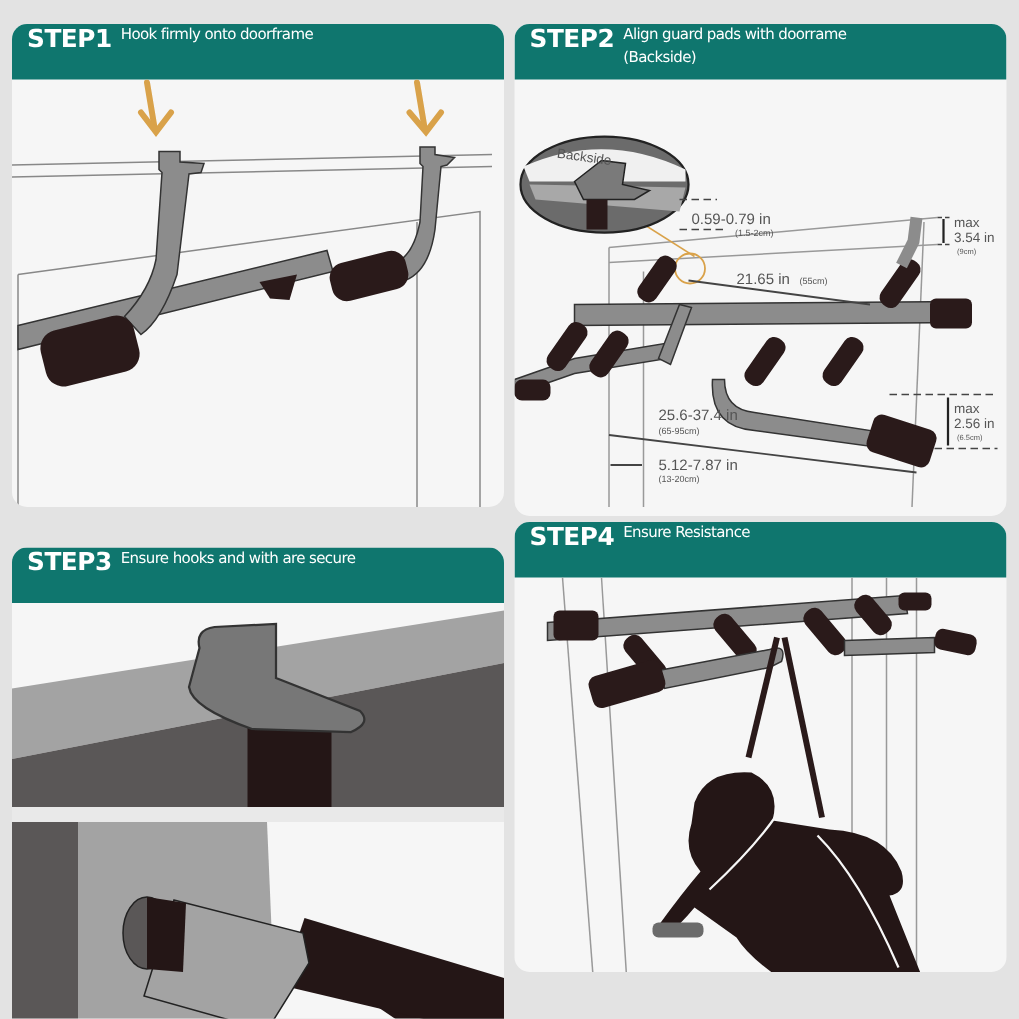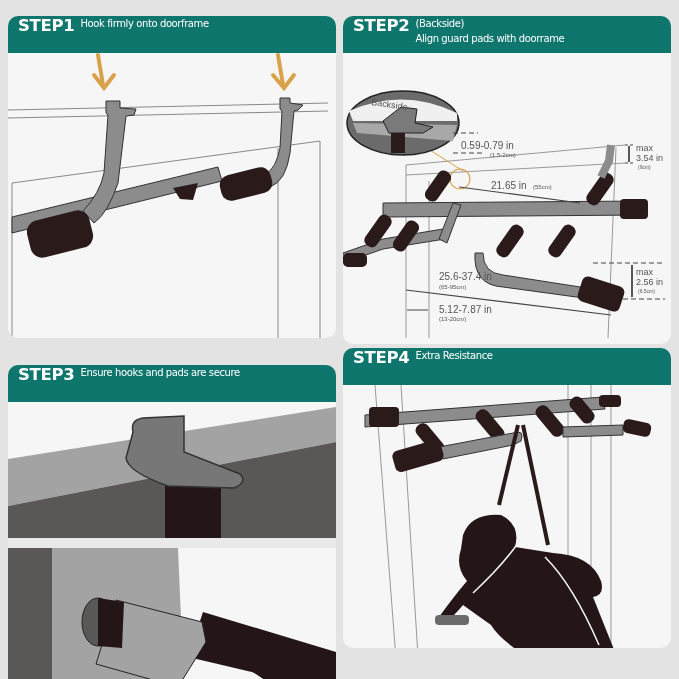--- a/index.html
+++ b/index.html
@@ -47,22 +47,22 @@
       <rect x="20" y="162" width="64" height="38" rx="12" transform="rotate(-14 52 181)" fill="#2a1a1a"></rect>
       <rect x="212" y="118" width="52" height="26" rx="10" transform="rotate(-14 238 131)" fill="#2a1a1a"></rect>
     </svg>
   </div>
 </div>
 
 <div class="panel" style="left:343px;top:16px;width:328px;height:328px;">
   <div class="hdr">
     <span class="step">STEP2</span>
     <span class="desc2">
+      <span class="desc">Align guard pads with doorrame</span>
       <span class="desc">(Backside)</span>
-      <span class="desc">Align guard pads with doorrame</span>
     </span>
   </div>
   <div class="art">
     <svg width="328" height="285" viewBox="0 0 328 285">
 
       <line x1="63" y1="112" x2="63" y2="285" stroke="#999" stroke-width="1"></line>
       <line x1="86" y1="128" x2="86" y2="285" stroke="#999" stroke-width="1"></line>
       <line x1="273" y1="95" x2="265" y2="285" stroke="#999" stroke-width="1"></line>
       <line x1="63" y1="112" x2="282" y2="92" stroke="#999" stroke-width="1"></line>
       <line x1="63" y1="122" x2="282" y2="110" stroke="#999" stroke-width="1"></line>
@@ -121,21 +121,21 @@
       <line x1="64" y1="257" x2="85" y2="257" stroke="#444" stroke-width="1.2"></line>
       <text class="lbl" x="96" y="260" font-size="10">5.12-7.87 in</text>
       <text class="lbl" x="96" y="268" font-size="6" fill="#999">(13-20cm)</text>
     </svg>
   </div>
 </div>
 
 <div class="panel" style="left:8px;top:365px;width:328px;height:324px;background:#e9e9e9;">
   <div class="hdr">
     <span class="step">STEP3</span>
-    <span class="desc">Ensure hooks and pads are secure</span>
+    <span class="desc">Ensure hooks and with are secure</span>
   </div>
   <div class="art">
     <svg width="328" height="287" viewBox="0 0 328 287">
 
       <rect x="0" y="0" width="328" height="136" fill="#f6f6f6"></rect>
       <polygon points="0,57 328,5 328,40 0,104" fill="#a3a3a3"></polygon>
       <polygon points="0,104 328,40 328,136 0,136" fill="#5a5757"></polygon>
       <rect x="157" y="80" width="56" height="56" fill="#241616"></rect>
       <path d="M125,30 Q122,18 135,16 L176,14 L176,50 L232,72 Q240,80 226,86 L160,84 Q120,70 118,56 Z" fill="#777" stroke="#333" stroke-width="1.5"></path>
 
@@ -149,21 +149,21 @@
       <polygon points="108,198 194,220 198,240 170,285 88,262" fill="#a3a3a3" stroke="#222" stroke-width="1"></polygon>
       <ellipse cx="90" cy="220" rx="16" ry="24" fill="#5a5757" stroke="#222" stroke-width="1"></ellipse>
       <polygon points="90,196 116,200 114,246 90,244" fill="#241616"></polygon>
     </svg>
   </div>
 </div>
 
 <div class="panel" style="left:343px;top:348px;width:328px;height:300px;">
   <div class="hdr">
     <span class="step">STEP4</span>
-    <span class="desc">Extra Resistance</span>
+    <span class="desc">Ensure Resistance</span>
   </div>
   <div class="art">
     <svg width="328" height="287" viewBox="0 0 328 287">
       <line x1="32" y1="0" x2="54" y2="287" stroke="#999"></line>
       <line x1="58" y1="0" x2="76" y2="287" stroke="#999"></line>
       <line x1="225" y1="0" x2="225" y2="200" stroke="#999"></line>
       <line x1="248" y1="0" x2="248" y2="200" stroke="#999"></line>
       <line x1="268" y1="0" x2="268" y2="260" stroke="#999"></line>
 
       <polygon points="22,30 260,12 262,24 22,42" fill="#8c8c8c" stroke="#333"></polygon>

